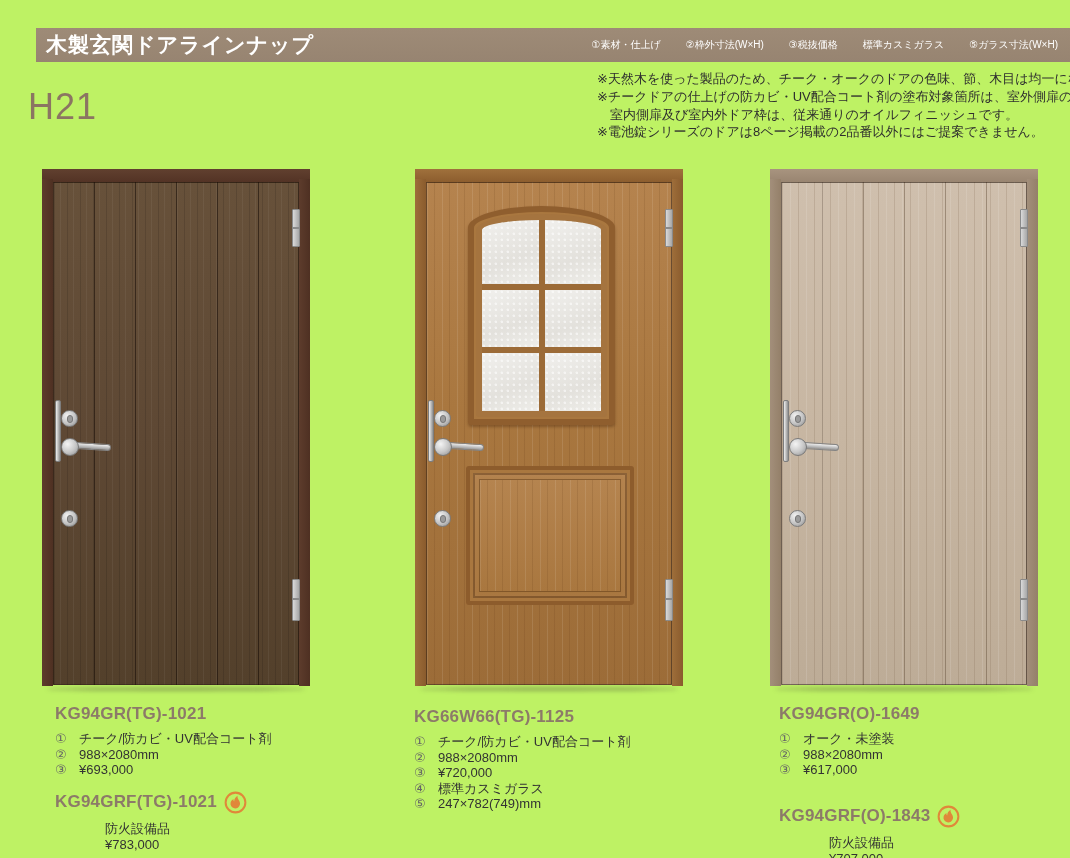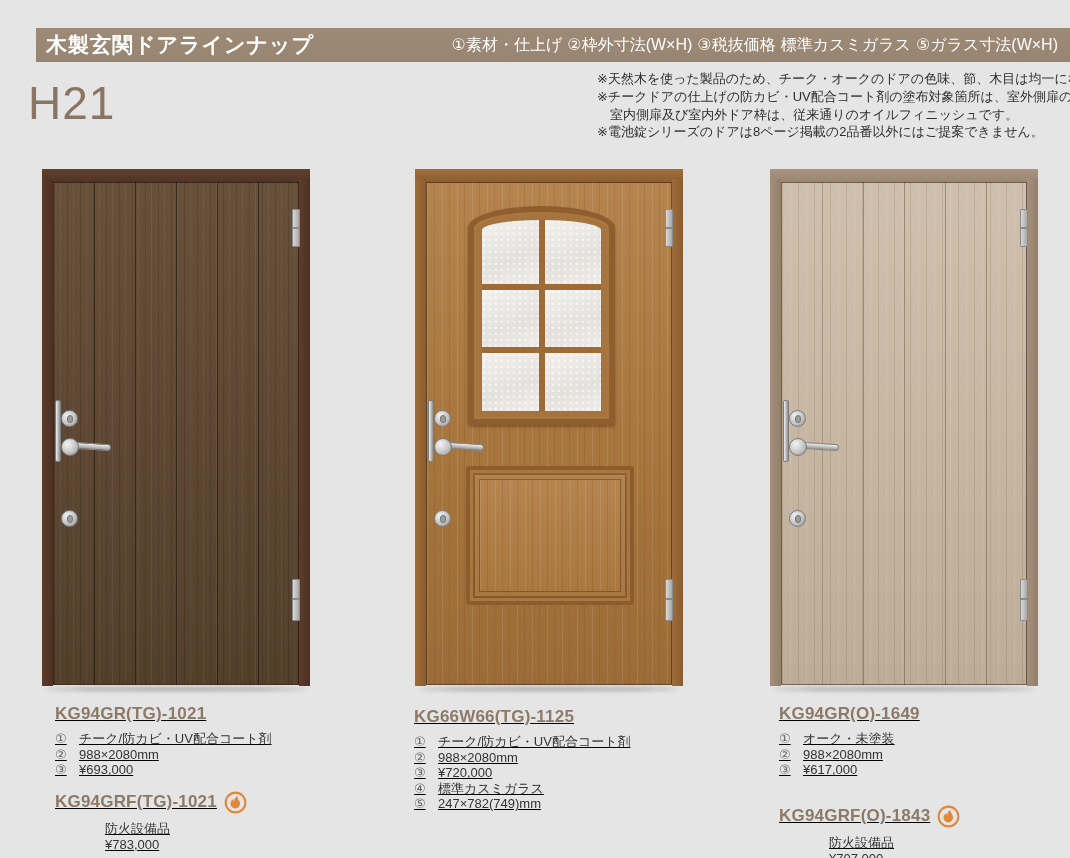--- a/index.html
+++ b/index.html
@@ -1,27 +1,27 @@
 <!DOCTYPE html>
 <html><head>
 <meta charset="utf-8">
 <style>
   * { margin:0; padding:0; box-sizing:border-box; }
   html,body { background:#fff; }
   body { font-family:"Liberation Sans","DejaVu Sans",sans-serif; }
-  .page { position:relative; width:1070px; height:858px; background:#e5e5e5; overflow:hidden; }
+  .page { position:relative; width:1070px; height:858px; background:#bef264; overflow:hidden; }
 
   
   .header-bar { position:absolute; left:36px; top:28px; width:1034px; height:34px;
     background:linear-gradient(180deg,#9e8b77,#978471); display:flex; align-items:center; padding:0 10px; }
   .header-title { font-size:21px; font-weight:bold; color:#fff; letter-spacing:1px; white-space:nowrap; }
-  .header-legend { margin-left:auto; display:flex; gap:5px; font-size:16px; color:#fff; white-space:nowrap; padding-right:2px; }
-
-  
-  .page-code { position:absolute; left:28px; top:76px; font-size:46px; color:#8b7562; letter-spacing:1px; }
+  .header-legend { margin-left:auto; display:flex; gap:25px; font-size:10px; color:#fff; white-space:nowrap; padding-right:2px; }
+
+  
+  .page-code { position:absolute; left:28px; top:86px; font-size:36px; color:#8b7562; letter-spacing:1px; }
 
   
   .notes { position:absolute; left:597px; top:70px; width:472px; font-size:13px; line-height:17.8px; color:#2e2e2e; }
   .note-line { white-space:nowrap; }
 
   
   .door-col { position:absolute; top:169px; width:268px; height:524px; }
   .door-col--1 { left:42px; } .door-col--2 { left:415px; } .door-col--3 { left:770px; }
 
   .door { position:absolute; inset:0 0 5px 0; }
@@ -86,21 +86,21 @@
   
   .panel { position:absolute; left:39px; top:283px; width:168px; height:139px;
     border:4px solid #8d5c2c; border-radius:3px;
     background:linear-gradient(180deg,#b3824d,#a7753e);
     box-shadow:inset 0 0 0 3px #a9773f, inset 0 0 0 5px rgba(60,30,5,.35), inset 0 0 12px rgba(255,235,200,.15); }
   .panel-field { position:absolute; inset:10px;
     background:repeating-linear-gradient(90deg, rgba(255,255,255,.10) 0 1px, transparent 1px 7px, rgba(90,50,15,.14) 7px 8px, transparent 8px 15px),
       linear-gradient(180deg,#b5844f,#a9773f); box-shadow:0 0 0 1px rgba(70,40,10,.4); }
 
   
-  .product-info { position:absolute; width:320px;text-decoration:underline; }
+  .product-info { position:absolute; width:320px; }
   .pi--1 { left:55px; top:704px; } .pi--2 { left:414px; top:707px; } .pi--3 { left:779px; top:704px; }
   .product-code { font-size:17px; font-weight:bold; color:#8c7a69; letter-spacing:.2px; margin-bottom:7px; white-space:nowrap; display:flex; align-items:center; gap:7px; }
   .spec-row { display:flex; font-size:13px; color:#333; line-height:15.6px; white-space:nowrap; }
   .spec-num { width:24px; color:#666; flex:0 0 24px; }
   .fire-block { margin-top:13px; }
   .fire-block--tall { margin-top:27px; }
   .fire-sub { font-size:13px; color:#333; line-height:16px; padding-left:50px; white-space:nowrap; }
   .fire-icon-svg { width:23px; height:23px; display:inline-block; }
 </style>
 </head>

